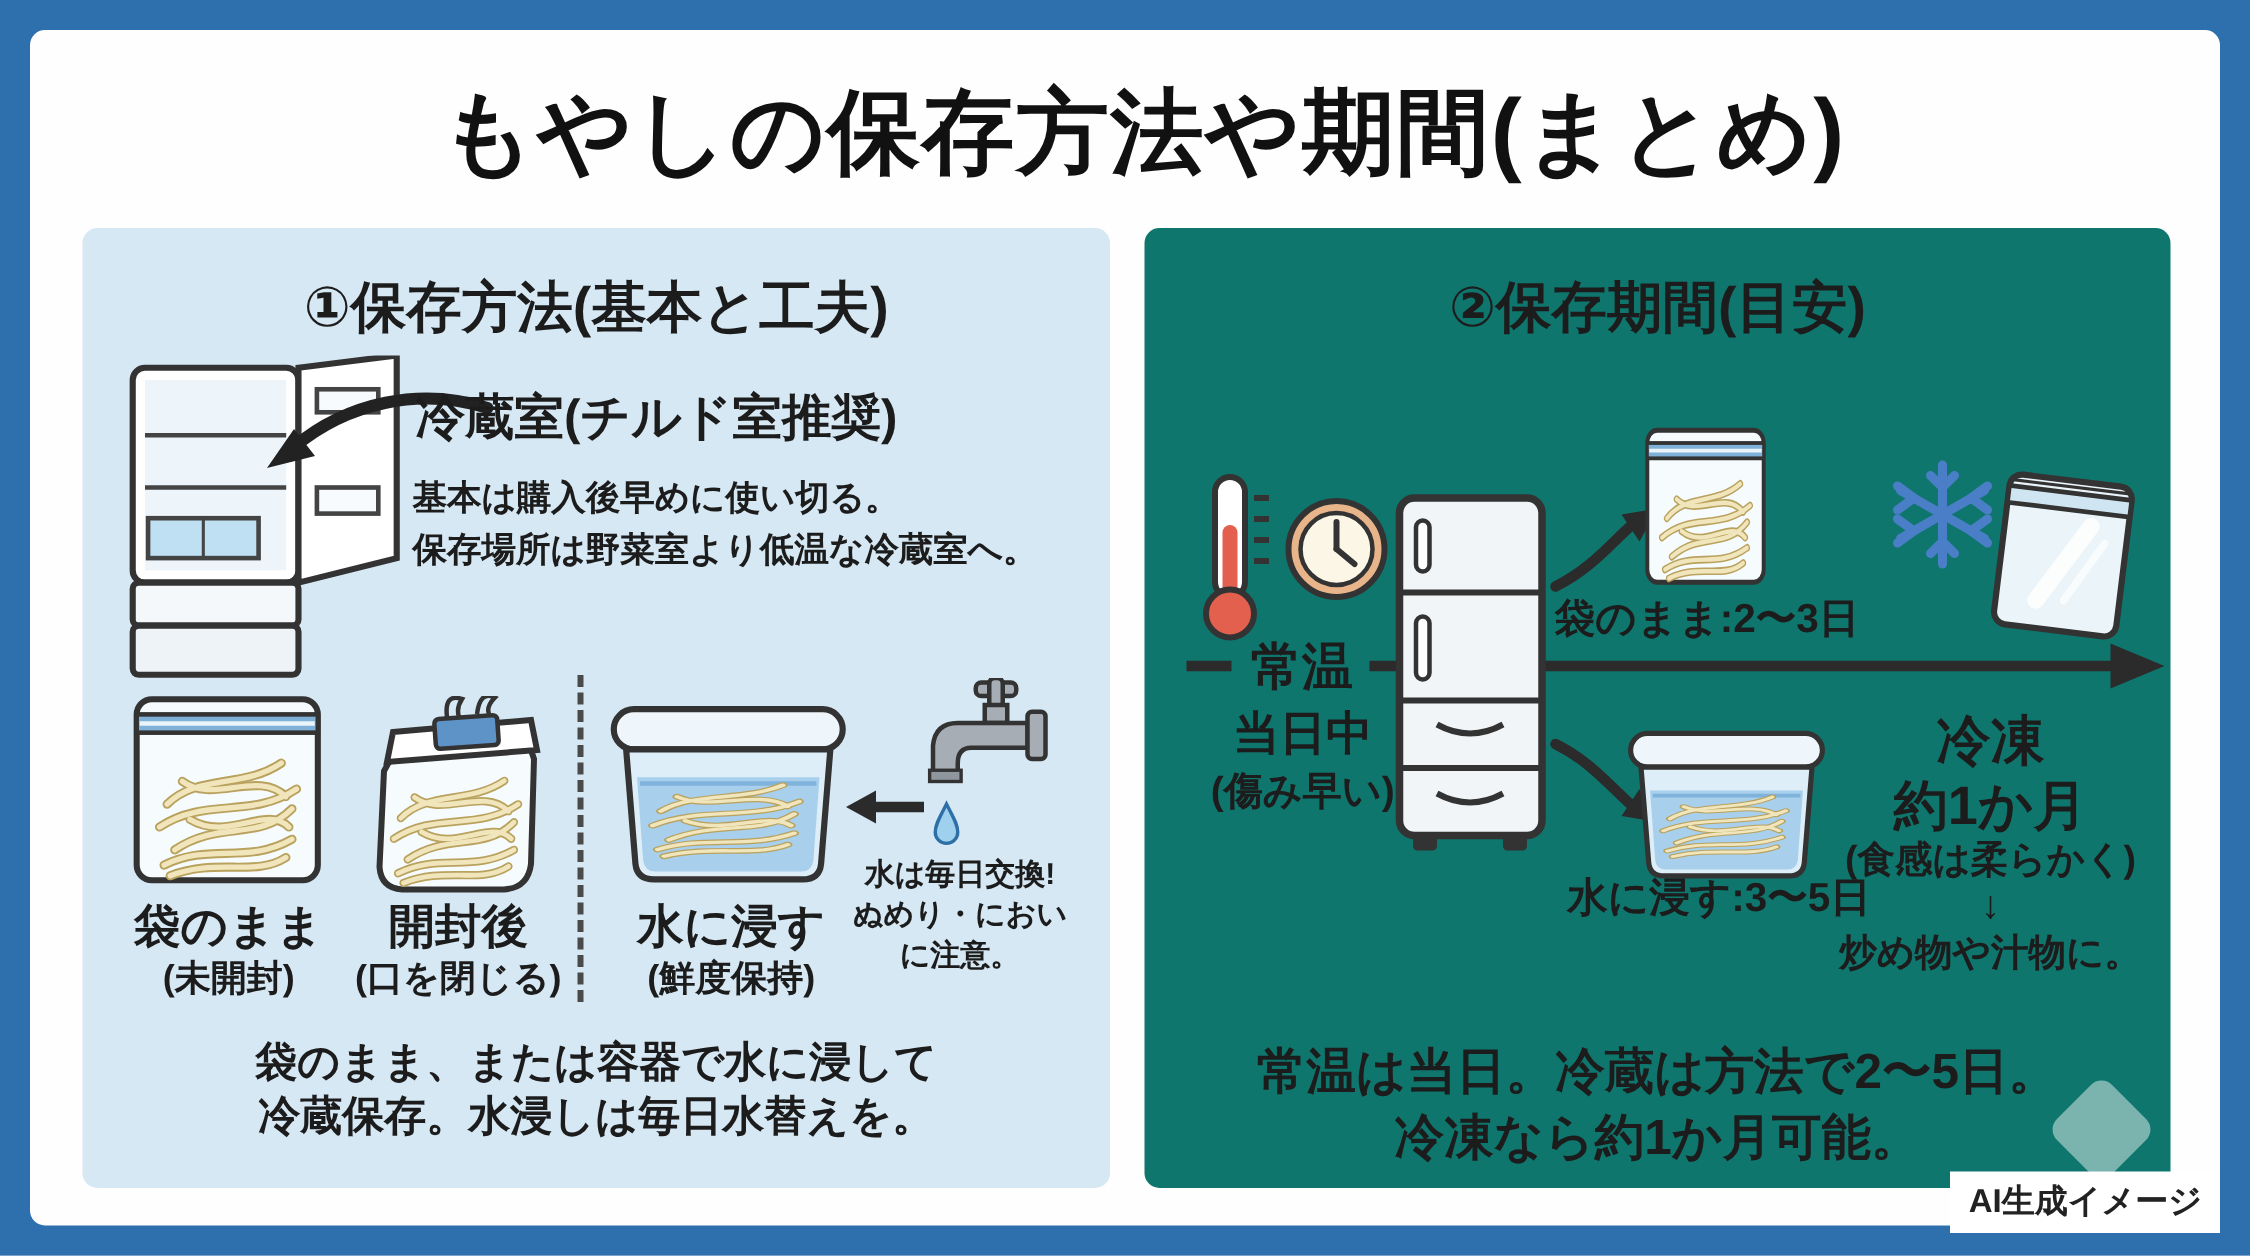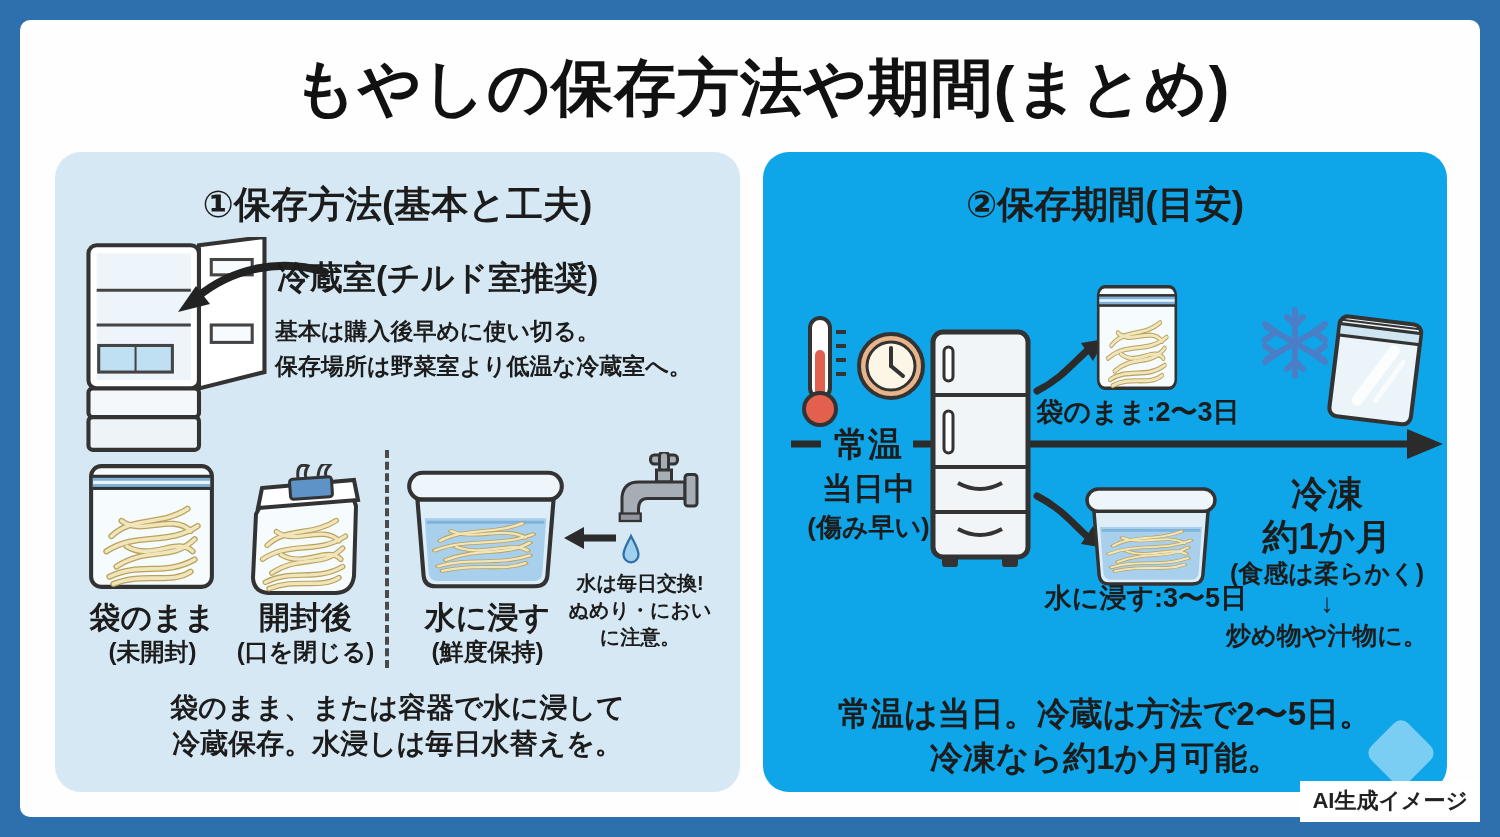--- a/index.html
+++ b/index.html
@@ -10,23 +10,23 @@
     background:#2e6fae;
   }
   .frame { position:relative; width:1500px; height:837px; background:#2e6fae; overflow:hidden; }
   .card  { position:absolute; left:20px; top:20px; width:1460px; height:797px; background:#fefefe; border-radius:10px; }
 
   .title {
     position:absolute; left:0; top:46px; width:100%;
     text-align:center; font-size:62px; font-weight:800; letter-spacing:1px; color:#111;padding-left:24px;
   }
 
-  .panel { position:absolute; top:152px; height:640px; border-radius:26px; }
+  .panel { position:absolute; top:152px; height:640px; border-radius:10px; }
   .panel-left  { left:55px;  width:685px; background:#d6e8f4; }
-  .panel-right { left:763px; width:684px; background:#0ea5e9; }
+  .panel-right { left:763px; width:684px; background:#0f766e; }
 
   .panel-heading {
     position:absolute; top:28px; left:0; width:100%;
     text-align:center; font-size:37px; font-weight:800;
   }
 
   .abs { position:absolute; }
   .ctr { text-align:center; }
 
   

